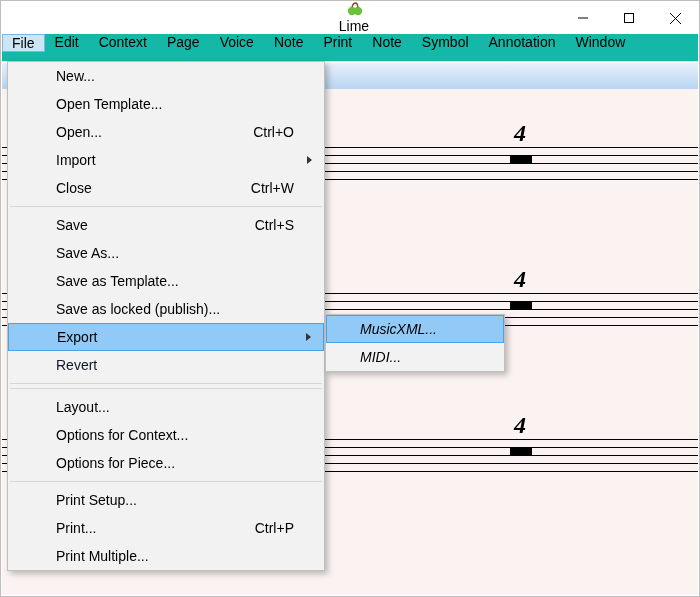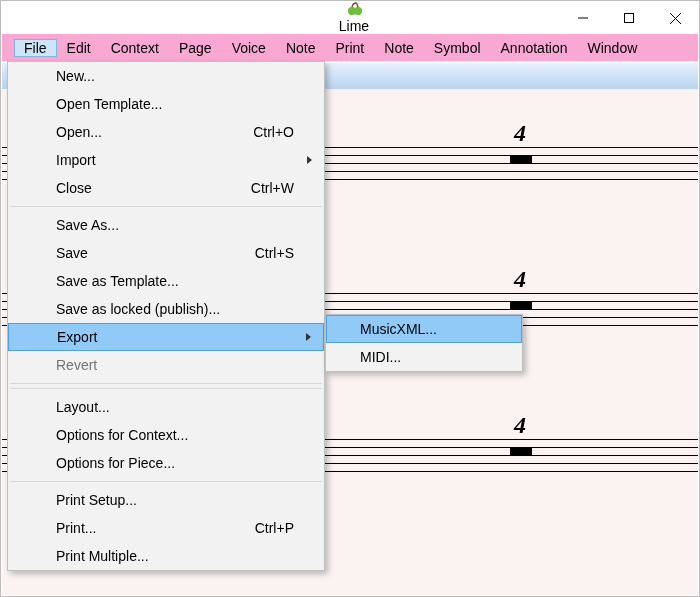--- a/index.html
+++ b/index.html
@@ -34,23 +34,23 @@
   }
   .win-btn {
     width: 46px; height: 32px; display: flex; align-items: center; justify-content: center;
     font-family: "Segoe UI Symbol", sans-serif;
     color: #000;
   }
   .win-btn svg { display:block; }
   
   .menu-bar {
     position: absolute; left: 1px; top: 33px; right: 1px; height: 28px;
-    background: #f9a8d4;
-    display: flex; align-items: center;
-    padding-left: 12px;
+    background: #14b8a6;
+    display: flex; align-items: flex-start;
+    padding-left: 0;
     border-bottom: 1px solid #e5e5e5;
     z-index: 5;
   }
   .menu-item {
     padding: 0 10px; display: flex; align-items: center;
     color: #000; font-size: 14px;
   }
   .menu-item.active {
     background: #cde6f7;
     border: 1px solid #7eb4e0;
@@ -103,35 +103,35 @@
     height: 28px; display: flex; align-items: center;
     padding-left: 48px; padding-right: 16px;
     color: #000; position: relative;
   }
   .dd-item.highlight {
     background: #91c9f7;
     border: 1px solid #4aa3e8;
     height: 28px;
     padding-right: 15px;
   }
-  .dd-item.disabled { color: #737373; }
+  .dd-item.disabled { color: #0f172a; }
   .dd-shortcut {
     position: absolute; right: 30px; color: #000;
   }
   .dd-arrow {
     position: absolute; right: 12px; top: 50%; transform: translateY(-50%);
     width: 0; height: 0; border-top: 4px solid transparent;
     border-bottom: 4px solid transparent; border-left: 5px solid #333;
   }
   .dd-sep {
     height: 1px; background: #d6d6d6; margin: 4px 2px;
   }
   
   .dd-export {
-    left: 324px; top: 313px; width: 198px;
+    left: 324px; top: 313px; width: 180px; font-style: italic;
   }
   .dd-export .dd-item { padding-left: 34px; padding-right: 10px; }
   .dd-export .dd-item.highlight { padding-left: 33px; padding-right: 9px; }
 </style>
 </head>
 <body>
 
 <div class="outer-border">
 
   <div class="title-bar">
@@ -234,25 +234,25 @@
       <span>Import</span>
       <span class="dd-arrow"></span>
     </div>
     <div class="dd-item">
       <span>Close</span>
       <span class="dd-shortcut">Ctrl+W</span>
     </div>
     <div class="dd-sep"></div>
 
     <div class="dd-item">
-      <span>Save As...</span>
-    </div>
-    <div class="dd-item">
       <span>Save</span>
       <span class="dd-shortcut">Ctrl+S</span>
+    </div>
+    <div class="dd-item">
+      <span>Save As...</span>
     </div>
     <div class="dd-item">
       <span>Save as Template...</span>
     </div>
     <div class="dd-item">
       <span>Save as locked (publish)...</span>
     </div>
     <div class="dd-item highlight">
       <span>Export</span>
       <span class="dd-arrow"></span>

